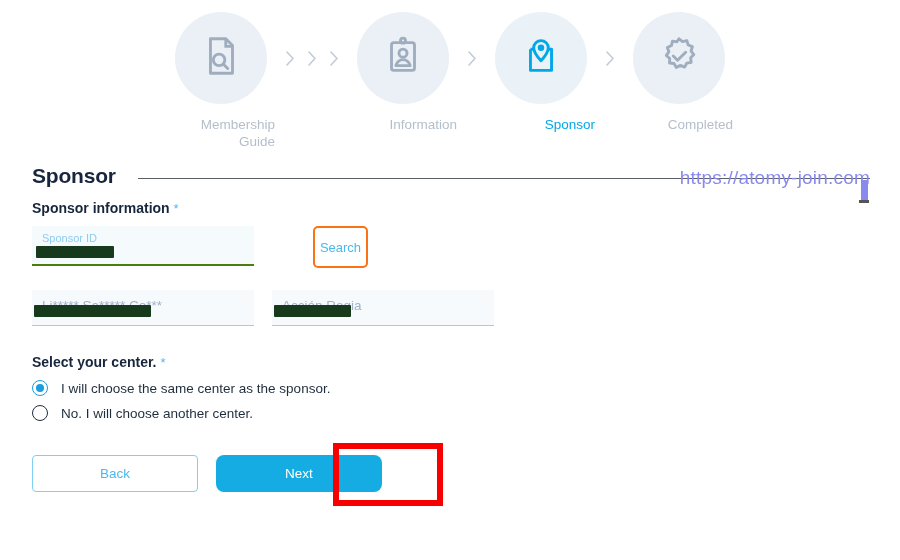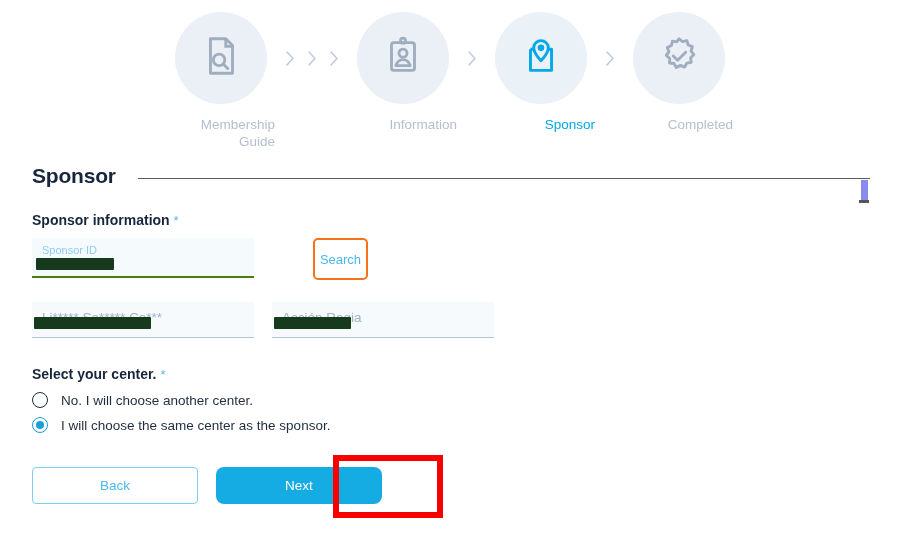--- a/index.html
+++ b/index.html
@@ -97,21 +97,21 @@
     white-space: nowrap;
   }
 
   
   .form-area { margin: 0 32px; }
 
   .field-label {
     font-size: 14px;
     font-weight: bold;
     color: #17263c;
-    margin-top: 24px;
+    margin-top: 12px;
     margin-bottom: 10px;
   }
   .req { color: #59b6e8; font-weight: normal; font-size: 13px; }
 
   .row-search {
     display: flex;
     align-items: flex-start;
     gap: 11px;
   }
   .input-box {
@@ -354,20 +354,21 @@
       </span>
     </div>
     <div class="step-label">Completed</div>
   </div>
 
 </div>
 
 <div class="section-head">
   <div class="section-title">Sponsor</div>
   <div class="section-rule"></div>
+  <div class="watermark">https://atomy-join.com</div>
 </div>
 
 <div class="scroll-mark"></div>
 <div class="scroll-mark-dark"></div>
 
 <div class="form-area">
 
   <div class="field-label">
     <span>Sponsor information</span>
     <span class="req">*</span>
@@ -392,27 +393,27 @@
       <span class="redaction" style="left:2px; top:15px; width:77px; height:12px;"></span>
     </div>
   </div>
 
   <div class="field-label" style="margin-top:28px;">
     <span>Select your center.</span>
     <span class="req">*</span>
   </div>
 
   <div class="radio-row">
+    <span class="radio checked"></span>
+    <span class="radio-label">I will choose the same center as the sponsor.</span>
+  </div>
+
+  <div class="radio-row">
     <span class="radio"></span>
     <span class="radio-label">No. I will choose another center.</span>
-  </div>
-
-  <div class="radio-row">
-    <span class="radio checked"></span>
-    <span class="radio-label">I will choose the same center as the sponsor.</span>
   </div>
 
   <div class="footer">
     <button class="btn-back">Back</button>
     <button class="btn-next">Next</button>
     <div class="annot-box" style="left:301px; top:-12px; width:110px; height:63px;"></div>
   </div>
 
 </div>
 

